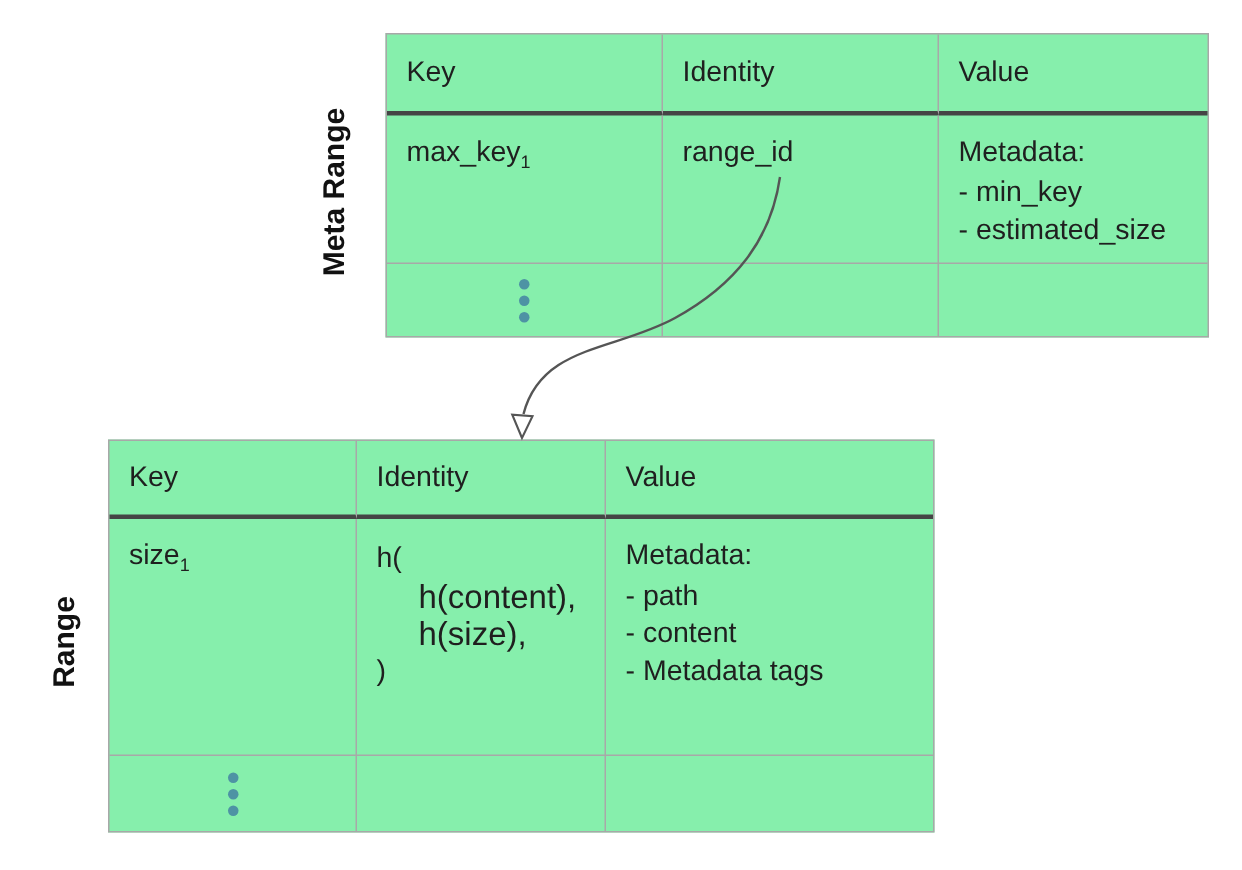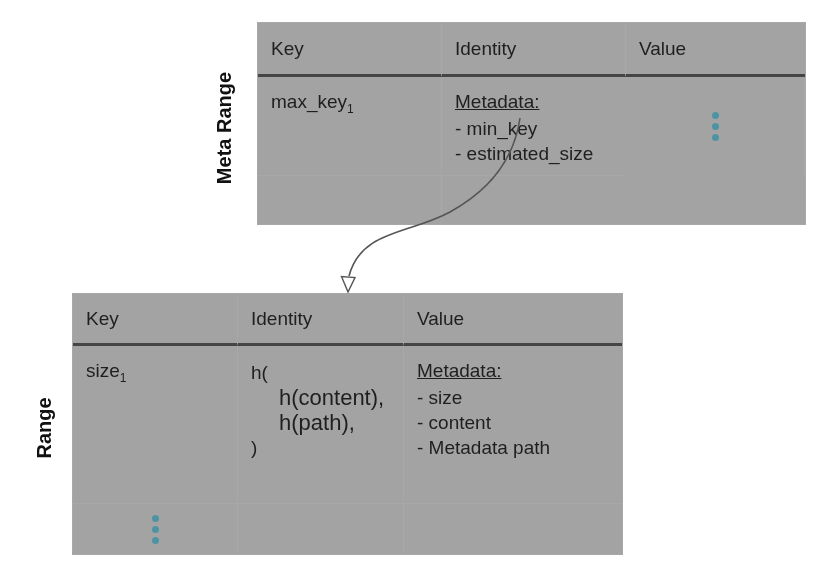--- a/index.html
+++ b/index.html
@@ -32,21 +32,21 @@
     transform: translate(-50%, -50%) rotate(-90deg);
   }
   .side-label.meta { left: 224px; top: 128px; }
   .side-label.range { left: 44px; top: 428px; }
 
   
   .tbl {
     position: absolute;
     display: grid;
     border: 1px solid var(--border);
-    background: #a3a3a3;
+    background: #86efac;
     font-size: 19px;
   }
   .tbl.meta {
     left: 257px; top: 22px;
     width: 549px; height: 203px;
     grid-template-columns: 184px 184px 1fr;
     grid-template-rows: 54px 99px 1fr;
   }
   .tbl.rng {
     left: 72px; top: 293px;
@@ -61,21 +61,21 @@
     align-items: center;
     padding-left: 13px;
     border-bottom: 3px solid var(--thick);
   }
   .cell.body {
     padding: 14px 10px 0 13px;
     border-bottom: 1px solid var(--border);
   }
   .cell.last { border-bottom: none; padding: 0; }
   sub.idx { font-size: 12px; line-height: 0; }
-  .meta-heading { text-decoration: underline; margin-bottom: 3px; }
+  .meta-heading { margin-bottom: 3px; }
   .meta-item { line-height: 25px; }
   .id-line { line-height: 25px; }
   .id-line.indent { padding-left: 28px; font-size: 22px; }
 
   
   .vdots {
     height: 100%;
     display: flex;
     flex-direction: column;
     align-items: center;
@@ -110,20 +110,23 @@
     <div class="cell hdr cmid">
       <span>Identity</span>
     </div>
     <div class="cell hdr">
       <span>Value</span>
     </div>
 
     <div class="cell body cleft">
       <span>max_key</span><sub class="idx">1</sub>
     </div>
+    <div class="cell body cmid">
+      <span>range_id</span>
+    </div>
     <div class="cell body">
       <div class="meta-heading">Metadata:</div>
       <div class="meta-item">- min_key</div>
       <div class="meta-item">- estimated_size</div>
     </div>
 
     <div class="cell last cleft">
       <div class="vdots">
           <i></i>
           <i></i>
@@ -146,28 +149,28 @@
     <div class="cell hdr">
       <span>Value</span>
     </div>
 
     <div class="cell body cleft">
       <span>size</span><sub class="idx">1</sub>
     </div>
     <div class="cell body cmid">
       <div class="id-line">h(</div>
       <div class="id-line indent">h(content),</div>
-      <div class="id-line indent">h(path),</div>
+      <div class="id-line indent">h(size),</div>
       <div class="id-line">)</div>
     </div>
     <div class="cell body">
       <div class="meta-heading">Metadata:</div>
-      <div class="meta-item">- size</div>
+      <div class="meta-item">- path</div>
       <div class="meta-item">- content</div>
-      <div class="meta-item">- Metadata path</div>
+      <div class="meta-item">- Metadata tags</div>
     </div>
 
     <div class="cell last cleft">
       <div class="vdots">
           <i></i>
           <i></i>
           <i></i>
         </div>
     </div>
     <div class="cell last cmid"></div>

